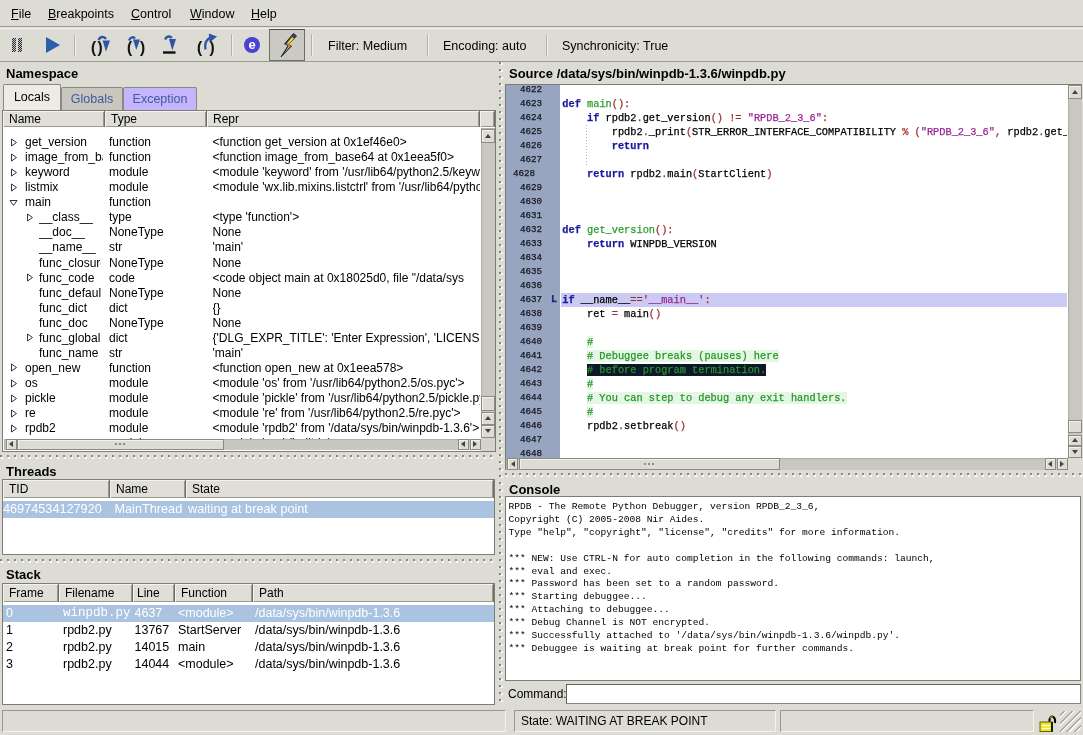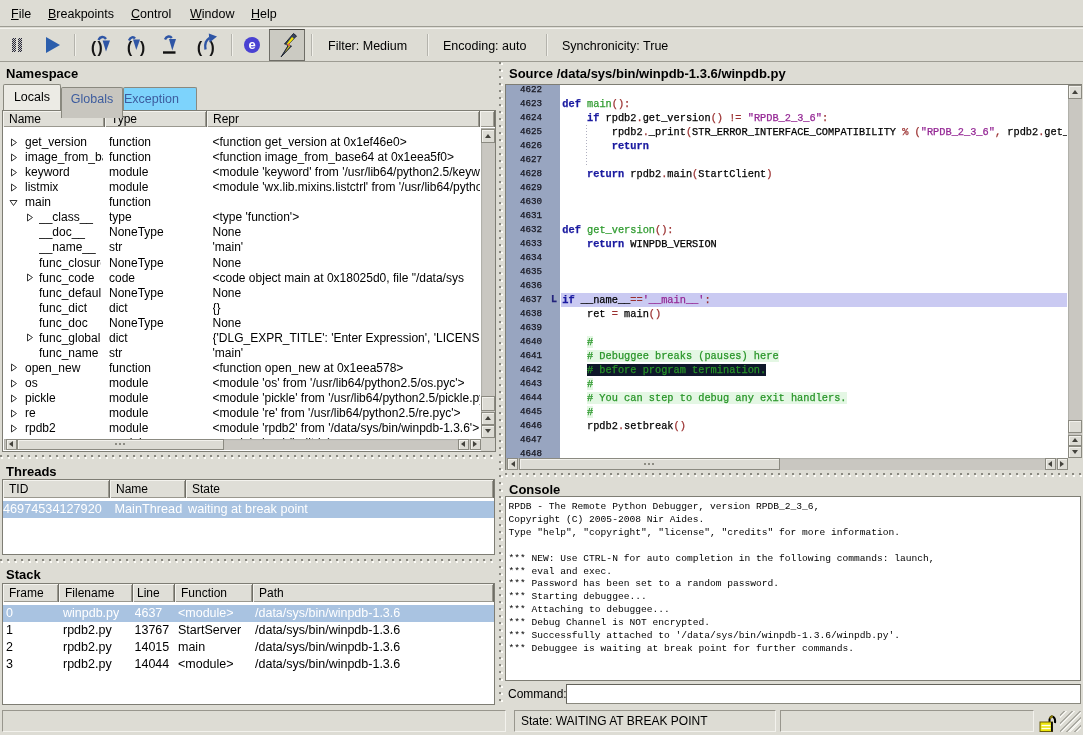--- a/index.html
+++ b/index.html
@@ -70,22 +70,22 @@
     <path d="M16 4.5 L10.5 11.8 L13.6 12.2 L8.5 20.5 L14.3 13.2 L11.6 12.8 L17.8 6 Z" fill="#F6E400"></path>
     <circle cx="12.8" cy="12.3" r="1.2" fill="#E86050"></circle>
   </svg>
 <div class="abs" style="left:328px;top:39px;font-size:12.5px;">Filter: Medium</div>
 <div class="abs" style="left:443px;top:39px;font-size:12.5px;">Encoding: auto</div>
 <div class="abs" style="left:562px;top:39px;font-size:12.5px;">Synchronicity: True</div>
 <div class="abs tb-sep" style="left:427px;top:34px;height:22px;"></div>
 <div class="abs tb-sep" style="left:546px;top:34px;height:22px;"></div>
 <div class="abs lbl" style="left:6px;top:66px;">Namespace</div>
 <div class="abs" style="left:3px;top:84px;width:58px;height:26px;background:#ECEBE5;border:1px solid #8a897f;border-bottom:none;border-radius:2px 2px 0 0;z-index:3;text-align:center;font-size:12.5px;padding-top:5px;">Locals</div>
-<div class="abs" style="left:61px;top:87px;width:62px;height:31px;background:#C8C6BF;border:1px solid #8a897f;border-bottom:none;border-radius:2px 2px 0 0;z-index:2;text-align:center;font-size:12.5px;padding-top:4px;color:#3D5C9E;">Globals</div>
-<div class="abs" style="left:123px;top:87px;width:74px;height:23px;background:#7dd3fc;border:1px solid #8a897f;border-bottom:none;border-radius:2px 2px 0 0;z-index:2;font-size:12.5px;padding-top:4px;color:#3D5C9E;">Exception</div>
+<div class="abs" style="left:61px;top:87px;width:62px;height:23px;background:#C8C6BF;border:1px solid #8a897f;border-bottom:none;border-radius:2px 2px 0 0;z-index:2;text-align:center;font-size:12.5px;padding-top:4px;color:#3D5C9E;">Globals</div>
+<div class="abs" style="left:123px;top:87px;width:74px;height:23px;background:#c4b5fd;border:1px solid #8a897f;border-bottom:none;border-radius:2px 2px 0 0;z-index:2;text-align:center;font-size:12.5px;padding-top:4px;color:#3D5C9E;">Exception</div>
 <div class="abs white-panel" style="left:2px;top:110px;width:494px;height:342px;"></div>
 <div class="abs hdrbox" style="left:3px;top:111px;width:102px;height:16px;padding-left:6px;">Name</div>
 <div class="abs hdrbox" style="left:105px;top:111px;width:102px;height:16px;padding-left:6px;">Type</div>
 <div class="abs hdrbox" style="left:207px;top:111px;width:273px;height:16px;padding-left:6px;">Repr</div>
 <div class="abs hdrbox" style="left:480px;top:111px;width:15px;height:16px;padding-left:6px;"></div>
 <div class="abs" style="left:2px;top:111px;width:478px;height:327.5px;overflow:hidden;">
 <div class="abs" style="left:1px;top:23.5px;width:477px;height:15px;">
       <svg width="9" height="9" style="position:absolute;left:6px;top:3px;" viewBox="0 0 9 9">
         <path d="M2.5 1 L7.5 4.5 L2.5 8 Z" fill="#fff" stroke="#333" stroke-width="1"></path>
       </svg>
@@ -272,21 +272,21 @@
   </div>
 <div class="abs lbl" style="left:6px;top:567px;">Stack</div>
 <div class="abs white-panel" style="left:2px;top:583px;width:493px;height:122px;"></div>
 <div class="abs hdrbox" style="left:3px;top:584px;width:56px;height:18px;padding-left:6px;">Frame</div>
 <div class="abs hdrbox" style="left:59px;top:584px;width:74px;height:18px;padding-left:6px;">Filename</div>
 <div class="abs hdrbox" style="left:133px;top:584px;width:42px;height:18px;padding-left:4px;">Line</div>
 <div class="abs hdrbox" style="left:175px;top:584px;width:78px;height:18px;padding-left:6px;">Function</div>
 <div class="abs hdrbox" style="left:253px;top:584px;width:241px;height:18px;padding-left:6px;">Path</div>
 <div class="abs selrow" style="left:3px;top:604.5px;width:491px;height:17px;font-size:12.5px;">
     <div class="cell" style="left:3px;">0</div>
-    <div class="cell" style="left:60px;">winpdb.py</div>
+    <div class="cell" style="left:60px;font-family:Liberation Mono, monospace;">winpdb.py</div>
     <div class="cell" style="left:131.5px;">4637</div>
     <div class="cell" style="left:175px;">&lt;module&gt;</div>
     <div class="cell" style="left:252px;">/data/sys/bin/winpdb-1.3.6</div>
   </div>
 <div class="abs" style="left:3px;top:621.5px;width:491px;height:17px;font-size:12.5px;">
     <div class="cell" style="left:3px;">1</div>
     <div class="cell" style="left:60px;">rpdb2.py</div>
     <div class="cell" style="left:131.5px;">13767</div>
     <div class="cell" style="left:175px;">StartServer</div>
     <div class="cell" style="left:252px;">/data/sys/bin/winpdb-1.3.6</div>
@@ -315,21 +315,21 @@
 <div class="abs mono" style="left:0px;top:-2.5px;width:36px;height:14px;font-size:9.2px;line-height:14px;text-align:right;color:#15151f;">4622</div>
 <div class="abs mono" style="left:0px;top:11.5px;width:36px;height:14px;font-size:9.2px;line-height:14px;text-align:right;color:#15151f;">4623</div>
 <div class="abs mono" style="left:56.3px;top:11.5px;height:14px;font-size:10.3px;line-height:14px;white-space:pre;"><span style="color:#1A1AA0;font-weight:bold;">def</span> <span style="color:#2E9B2E;">main</span><span style="color:#9B3030;">():</span></div>
 <div class="abs mono" style="left:0px;top:25.5px;width:36px;height:14px;font-size:9.2px;line-height:14px;text-align:right;color:#15151f;">4624</div>
 <div class="abs mono" style="left:56.3px;top:25.5px;height:14px;font-size:10.3px;line-height:14px;white-space:pre;">&nbsp;&nbsp;&nbsp;&nbsp;<span style="color:#1A1AA0;font-weight:bold;">if</span> rpdb2<span style="color:#9B3030;">.</span>get_version<span style="color:#9B3030;">()</span> <span style="color:#9B3030;">!=</span> <span style="color:#952895;">"RPDB_2_3_6"</span><span style="color:#9B3030;">:</span></div>
 <div class="abs mono" style="left:0px;top:39.5px;width:36px;height:14px;font-size:9.2px;line-height:14px;text-align:right;color:#15151f;">4625</div>
 <div class="abs mono" style="left:56.3px;top:39.5px;height:14px;font-size:10.3px;line-height:14px;white-space:pre;">&nbsp;&nbsp;&nbsp;&nbsp;&nbsp;&nbsp;&nbsp;&nbsp;rpdb2<span style="color:#9B3030;">.</span>_print<span style="color:#9B3030;">(</span>STR_ERROR_INTERFACE_COMPATIBILITY <span style="color:#9B3030;">%</span> <span style="color:#9B3030;">(</span><span style="color:#952895;">"RPDB_2_3_6"</span><span style="color:#9B3030;">,</span> rpdb2<span style="color:#9B3030;">.</span>get_version</div>
 <div class="abs mono" style="left:0px;top:53.5px;width:36px;height:14px;font-size:9.2px;line-height:14px;text-align:right;color:#15151f;">4626</div>
 <div class="abs mono" style="left:56.3px;top:53.5px;height:14px;font-size:10.3px;line-height:14px;white-space:pre;">&nbsp;&nbsp;&nbsp;&nbsp;&nbsp;&nbsp;&nbsp;&nbsp;<span style="color:#1A1AA0;font-weight:bold;">return</span></div>
 <div class="abs mono" style="left:0px;top:67.5px;width:36px;height:14px;font-size:9.2px;line-height:14px;text-align:right;color:#15151f;">4627</div>
-<div class="abs mono" style="left:0px;top:81.5px;width:36px;height:14px;font-size:9.2px;line-height:14px;text-align:right;color:#15151f;">4628</div>
+<div class="abs mono" style="left:0px;top:81.5px;width:36px;height:14px;font-size:9.2px;line-height:14px;text-align:center;color:#15151f;">4628</div>
 <div class="abs mono" style="left:56.3px;top:81.5px;height:14px;font-size:10.3px;line-height:14px;white-space:pre;">&nbsp;&nbsp;&nbsp;&nbsp;<span style="color:#1A1AA0;font-weight:bold;">return</span> rpdb2<span style="color:#9B3030;">.</span>main<span style="color:#9B3030;">(</span>StartClient<span style="color:#9B3030;">)</span></div>
 <div class="abs mono" style="left:0px;top:95.5px;width:36px;height:14px;font-size:9.2px;line-height:14px;text-align:right;color:#15151f;">4629</div>
 <div class="abs mono" style="left:0px;top:109.5px;width:36px;height:14px;font-size:9.2px;line-height:14px;text-align:right;color:#15151f;">4630</div>
 <div class="abs mono" style="left:0px;top:123.5px;width:36px;height:14px;font-size:9.2px;line-height:14px;text-align:right;color:#15151f;">4631</div>
 <div class="abs mono" style="left:0px;top:137.5px;width:36px;height:14px;font-size:9.2px;line-height:14px;text-align:right;color:#15151f;">4632</div>
 <div class="abs mono" style="left:56.3px;top:137.5px;height:14px;font-size:10.3px;line-height:14px;white-space:pre;"><span style="color:#1A1AA0;font-weight:bold;">def</span> <span style="color:#2E9B2E;">get_version</span><span style="color:#9B3030;">():</span></div>
 <div class="abs mono" style="left:0px;top:151.5px;width:36px;height:14px;font-size:9.2px;line-height:14px;text-align:right;color:#15151f;">4633</div>
 <div class="abs mono" style="left:56.3px;top:151.5px;height:14px;font-size:10.3px;line-height:14px;white-space:pre;">&nbsp;&nbsp;&nbsp;&nbsp;<span style="color:#1A1AA0;font-weight:bold;">return</span> WINPDB_VERSION</div>
 <div class="abs mono" style="left:0px;top:165.5px;width:36px;height:14px;font-size:9.2px;line-height:14px;text-align:right;color:#15151f;">4634</div>
 <div class="abs mono" style="left:0px;top:179.5px;width:36px;height:14px;font-size:9.2px;line-height:14px;text-align:right;color:#15151f;">4635</div>

